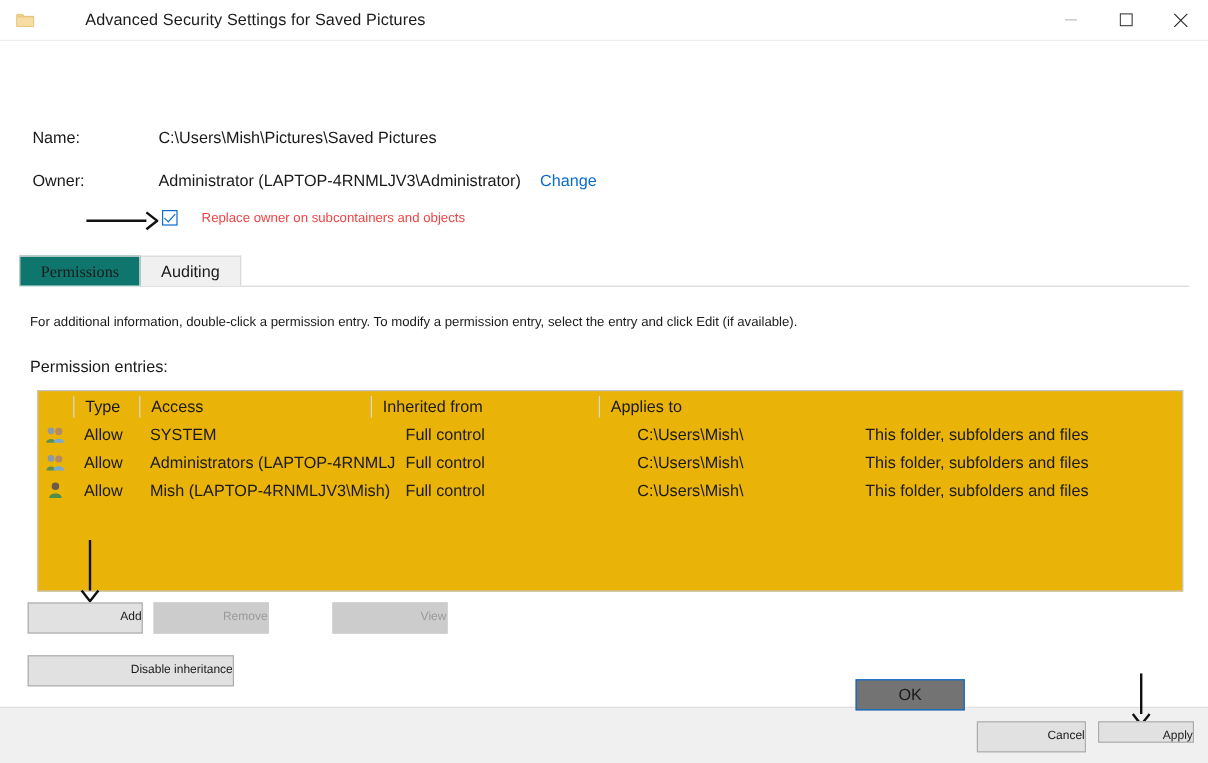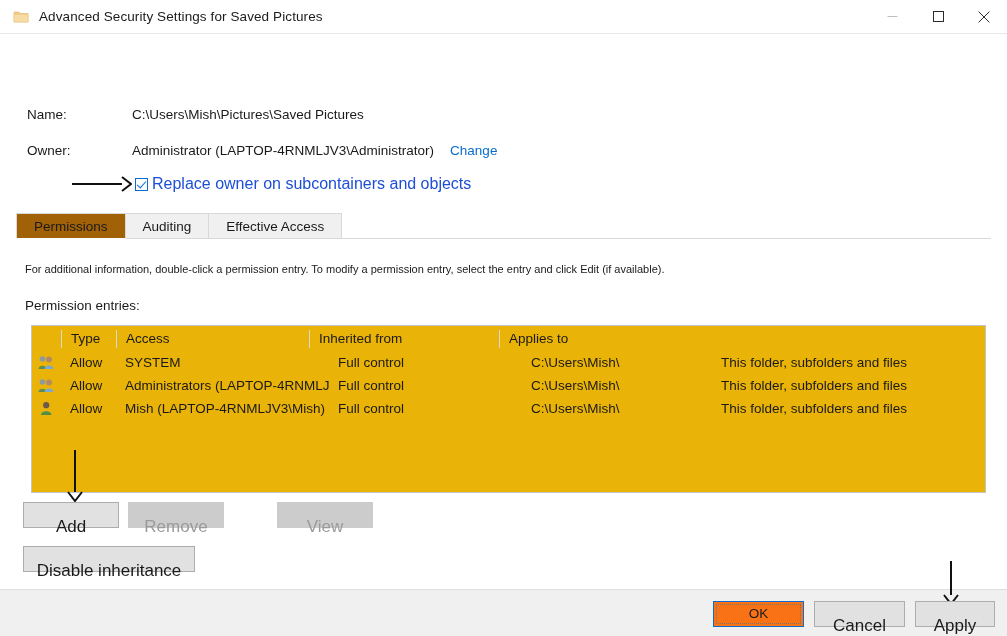--- a/index.html
+++ b/index.html
@@ -17,20 +17,21 @@
     position: relative;
   }
 
   
   .titlebar {
     height: 33px;
     display: flex;
     align-items: center;
     background: #ffffff;
     position: relative;
+    gap: 32px;
   }
   .title-icon {
     width: 16px;
     height: 16px;
     margin-left: 13px;
     margin-right: 10px;
     position: relative;
     flex: 0 0 auto;
   }
   .title-text {
@@ -100,23 +101,23 @@
     position: absolute;
     left: 3px;
     top: 0px;
     width: 4px;
     height: 8px;
     border: solid #0a6cce;
     border-width: 0 1.6px 1.6px 0;
     transform: rotate(42deg);
   }
   .cb-label {
-    margin-left: 4px;
-    font-size: 16px;
-    color: #1d4ed8;
+    margin-left: 20px;
+    font-size: 11px;
+    color: #ef4444;
     white-space: nowrap;
   }
 
   
   .tabstrip {
     position: absolute;
     left: 16px;
     top: 178px;
     width: 975px;
     height: 26px;
@@ -131,27 +132,28 @@
     font-size: 13.5px;
     color: #1a1a1a;
     background: #f0f0f0;
     border: 1px solid #d9d9d9;
     border-bottom: none;
     margin-right: -1px;
     box-sizing: border-box;
     white-space: nowrap;
   }
   .tab.active {
-    background: #a16207;
+    background: #0f766e;
     border-bottom: 1px solid #ffffff;
     position: relative;
     z-index: 2;
     margin-bottom: -1px;
     height: 26px;
     line-height: 26px;
+    font-family: Liberation Serif, serif;
   }
 
   .desc {
     position: absolute;
     left: 25px;
     top: 229px;
     font-size: 11px;
     color: #1a1a1a;
     white-space: nowrap;
   }
@@ -210,26 +212,26 @@
   .c-access { width: 193px; flex: 0 0 193px; }
   .c-inherited { width: 190px; flex: 0 0 190px; }
   .c-applies { flex: 1 1 auto; }
 
   
   .btn {
     box-sizing: border-box;
     height: 26px;
     background: #e1e1e1;
     border: 1px solid #adadad;
-    font-size: 17px;
+    font-size: 10px;
     color: #1a1a1a;
     font-family: "Liberation Sans", sans-serif;
-    padding: 12px;
+    padding: 0;
     cursor: pointer;
-    text-align: center;
+    text-align: right;
     line-height: 24px;
   }
   .btn.disabled {
     background: #cccccc;
     border-color: #cccccc;
     color: #9a9a9a;
     cursor: default;
   }
   .btn-add { position: absolute; left: 23px; top: 468px; width: 96px; }
   .btn-remove { position: absolute; left: 128px; top: 468px; width: 96px; }
@@ -250,24 +252,24 @@
     left: 0;
     top: 589px;
     width: 1007px;
     height: 47px;
     background: #f0f0f0;
     border-top: 1px solid #dfdfdf;
   }
   .btn-ok {
     position: absolute;
     left: 713px;
-    top: 601px;
+    top: 566px;
     width: 91px;
     height: 26px;
-    background: #f97316;
+    background: #737373;
     border: 1px solid #0a6cce;
     box-sizing: border-box;
     font-size: 13.5px;
     line-height: 24px;
     text-align: center;
     color: #1a1a1a;
     cursor: pointer;
   }
   .btn-ok::after {
     content: "";
@@ -350,21 +352,20 @@
   <div class="anno anno-right">
     <svg width="62" height="22" viewBox="0 0 62 22">
       <line x1="2" y1="11" x2="52" y2="11" stroke="#111" stroke-width="2"></line>
       <path d="M52 4 L61 11 L52 18" fill="none" stroke="#111" stroke-width="2"></path>
     </svg>
   </div>
 
   <div class="tabstrip">
     <div class="tab active">Permissions</div>
     <div class="tab">Auditing</div>
-    <div class="tab">Effective Access</div>
   </div>
 
   <div class="desc">For additional information, double-click a permission entry. To modify a permission entry, select the entry and click Edit (if available).</div>
   <div class="entries-label">Permission entries:</div>
 
   <div class="table-box">
     <div class="thead">
       <div class="th first c-icon"></div>
       <div class="th c-type">Type</div>
       <div class="th c-access">Access</div>

